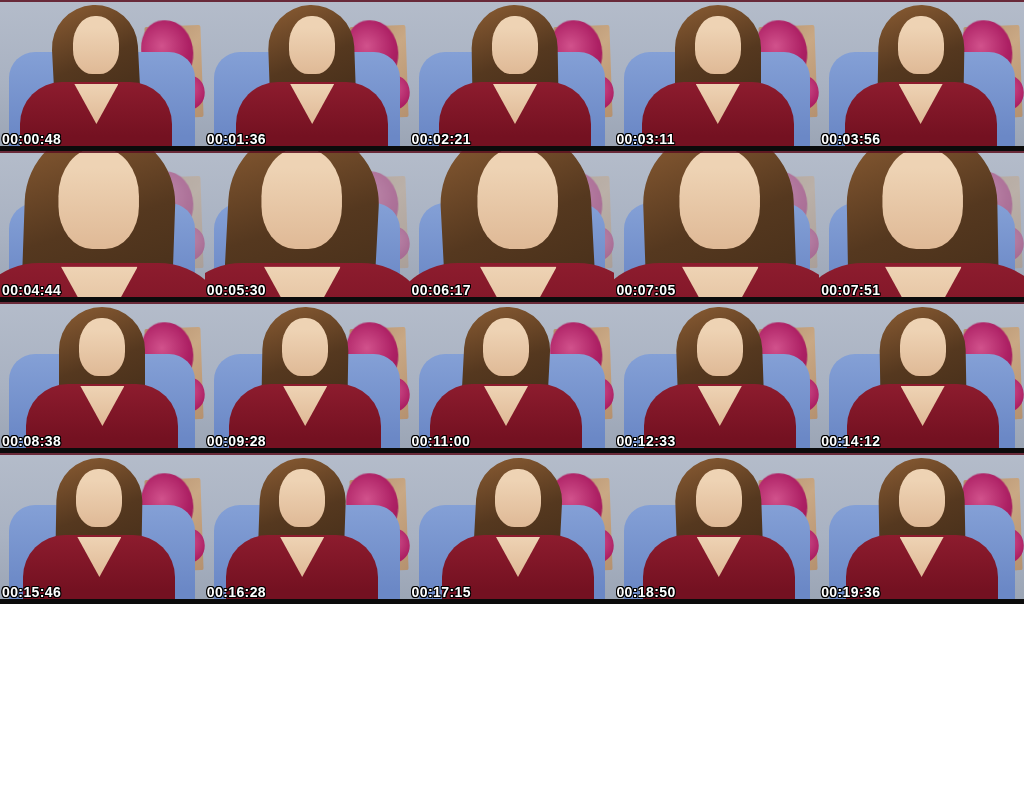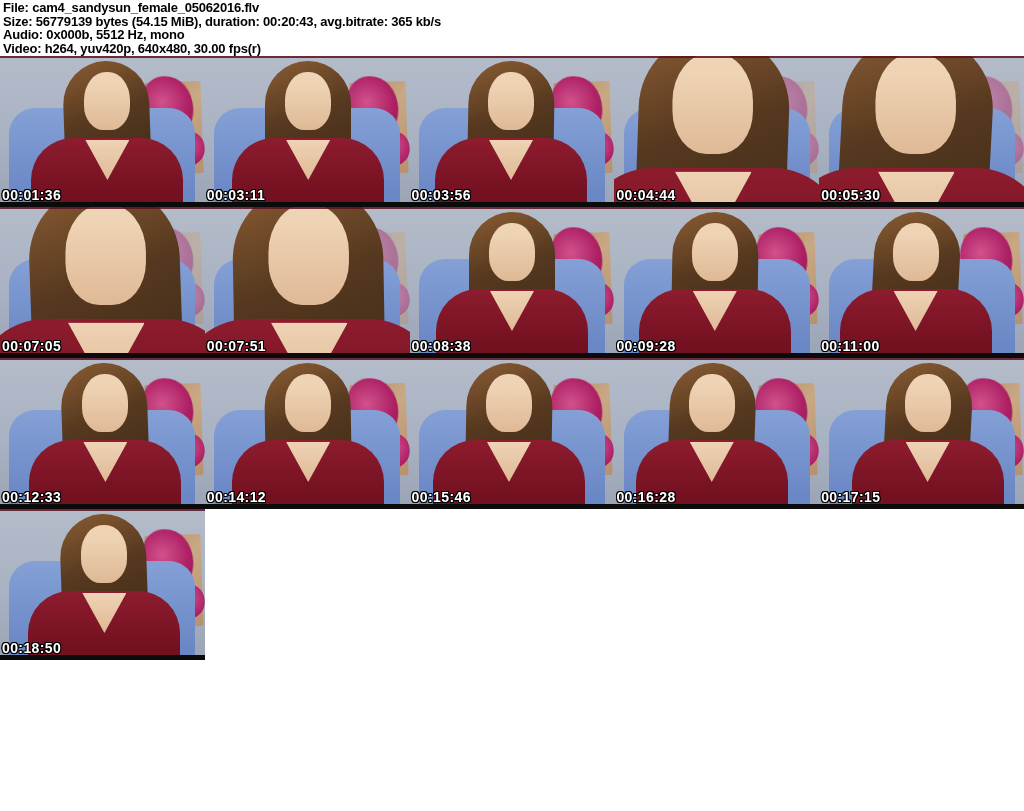--- a/index.html
+++ b/index.html
@@ -114,28 +114,42 @@
       -1px  1px 0 var(--ts_outline, #000), 1px  1px 0 var(--ts_outline, #000),
       -1px  0   0 var(--ts_outline, #000), 1px  0   0 var(--ts_outline, #000),
        0   -1px 0 var(--ts_outline, #000), 0    1px 0 var(--ts_outline, #000);
   }
 </style>
 </head>
 <body>
 
 <div class="sheet">
 
-  <div class="head">
-    <div class="hline">File: cam4_sandysun_female_05062016.flv</div>
-    <div class="hline">Size: 56779139 bytes (54.15 MiB), duration: 00:20:43, avg.bitrate: 365 kb/s</div>
-    <div class="hline">Audio: 0x000b, 5512 Hz, mono</div>
-    <div class="hline">Video: h264, yuv420p, 640x480, 30.00 fps(r)</div>
-  </div>
 
   <div class="grid" id="grid">
+      <div class="thumb">
+    <div class="scene">
+      <div class="wallbg"></div>
+      <div class="sign">
+        <i class="flower"></i>
+        <i class="flower2"></i>
+        <span class="signtext">SPIC</span>
+      </div>
+      <div class="chair"></div>
+      <div class="person" style="transform: translateX(-6px);">
+        <div class="hair" style="transform: rotate(-3deg);"></div>
+        <div class="face"></div>
+        <div class="torso"></div>
+        <div class="chest"></div>
+      </div>
+      <div class="topline"></div>
+      <div class="botbar"></div>
+    </div>
+    <div class="ts">00:00:48</div>
+  </div>
       <div class="thumb">
     <div class="scene">
       <div class="wallbg"></div>
       <div class="sign">
         <i class="flower"></i>
         <i class="flower2"></i>
         <span class="signtext">SPIC</span>
       </div>
       <div class="chair"></div>
       <div class="person" style="transform: translateX(5px);">
@@ -151,20 +165,40 @@
   </div>
       <div class="thumb">
     <div class="scene">
       <div class="wallbg"></div>
       <div class="sign">
         <i class="flower"></i>
         <i class="flower2"></i>
         <span class="signtext">SPIC</span>
       </div>
       <div class="chair"></div>
+      <div class="person" style="transform: translateX(3px);">
+        <div class="hair" style="transform: rotate(-1deg);"></div>
+        <div class="face"></div>
+        <div class="torso"></div>
+        <div class="chest"></div>
+      </div>
+      <div class="topline"></div>
+      <div class="botbar"></div>
+    </div>
+    <div class="ts">00:02:21</div>
+  </div>
+      <div class="thumb">
+    <div class="scene">
+      <div class="wallbg"></div>
+      <div class="sign">
+        <i class="flower"></i>
+        <i class="flower2"></i>
+        <span class="signtext">SPIC</span>
+      </div>
+      <div class="chair"></div>
       <div class="person" style="transform: translateX(1px);">
         <div class="hair" style="transform: rotate(0deg);"></div>
         <div class="face"></div>
         <div class="torso"></div>
         <div class="chest"></div>
       </div>
       <div class="topline"></div>
       <div class="botbar"></div>
     </div>
     <div class="ts">00:03:11</div>
@@ -231,20 +265,40 @@
   </div>
       <div class="thumb">
     <div class="scene">
       <div class="wallbg"></div>
       <div class="sign" style="opacity: 0.45;">
         <i class="flower"></i>
         <i class="flower2"></i>
         <span class="signtext">SPIC</span>
       </div>
       <div class="chair"></div>
+      <div class="person" style="transform: translate(6px, 16px) scale(1.75);">
+        <div class="hair" style="transform: rotate(-3deg);"></div>
+        <div class="face"></div>
+        <div class="torso"></div>
+        <div class="chest"></div>
+      </div>
+      <div class="topline"></div>
+      <div class="botbar"></div>
+    </div>
+    <div class="ts">00:06:17</div>
+  </div>
+      <div class="thumb">
+    <div class="scene">
+      <div class="wallbg"></div>
+      <div class="sign" style="opacity: 0.45;">
+        <i class="flower"></i>
+        <i class="flower2"></i>
+        <span class="signtext">SPIC</span>
+      </div>
+      <div class="chair"></div>
       <div class="person" style="transform: translate(4px, 16px) scale(1.75);">
         <div class="hair" style="transform: rotate(-2deg);"></div>
         <div class="face"></div>
         <div class="torso"></div>
         <div class="chest"></div>
       </div>
       <div class="topline"></div>
       <div class="botbar"></div>
     </div>
     <div class="ts">00:07:05</div>
@@ -442,16 +496,36 @@
         <div class="hair" style="transform: rotate(-2deg);"></div>
         <div class="face"></div>
         <div class="torso"></div>
         <div class="chest"></div>
       </div>
       <div class="topline"></div>
       <div class="botbar"></div>
     </div>
     <div class="ts">00:18:50</div>
   </div>
+      <div class="thumb">
+    <div class="scene">
+      <div class="wallbg"></div>
+      <div class="sign">
+        <i class="flower"></i>
+        <i class="flower2"></i>
+        <span class="signtext">SPIC</span>
+      </div>
+      <div class="chair"></div>
+      <div class="person" style="transform: translateX(0px);">
+        <div class="hair" style="transform: rotate(-1deg);"></div>
+        <div class="face"></div>
+        <div class="torso"></div>
+        <div class="chest"></div>
+      </div>
+      <div class="topline"></div>
+      <div class="botbar"></div>
+    </div>
+    <div class="ts">00:19:36</div>
+  </div>
       <div class="thumb empty"></div>
     </div>
 
 </div>
 
 </body></html>

